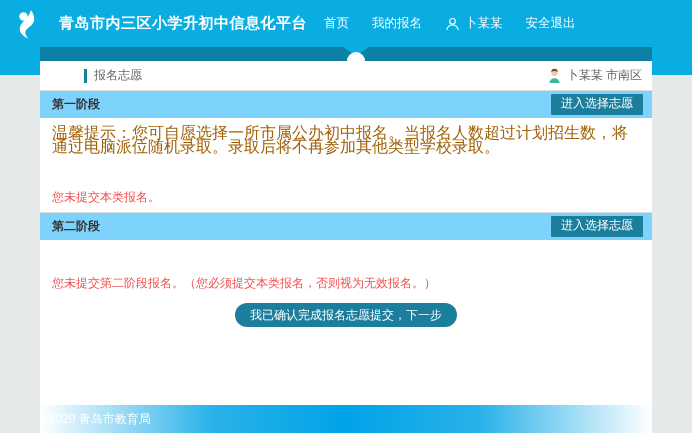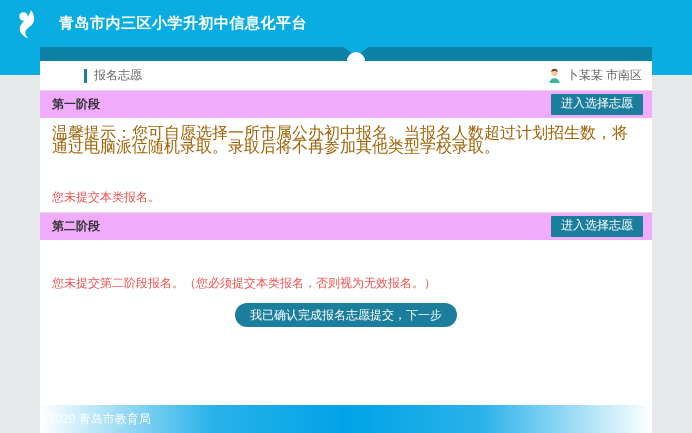--- a/index.html
+++ b/index.html
@@ -59,21 +59,21 @@
     height:29px; display:flex; align-items:center; justify-content:space-between;
     padding:0 10px 0 12px;
     margin-left:32px;
   }
   .crumb { display:flex; align-items:center; gap:7px; }
   .crumb-bar { width:3px; height:14px; background:#1a7f9e; }
   .crumb-text { color:#666; font-size:12px; }
   .user-chip { display:flex; align-items:center; gap:5px; color:#666; font-size:12px; cursor:default; }
 
   .section-header {
-    height:28px; background:#f0abfc; border-top:1px solid #dcdcdc;
+    height:28px; background:#7dd3fc; border-top:1px solid #dcdcdc;
     display:flex; align-items:center; justify-content:space-between;
     padding:0 9px 0 12px;
   }
   .section-title { font-size:12px; font-weight:bold; color:#333; }
   .pill-btn {
     background:#1b7e9d; color:#fff; font-size:12px;
     border:none; border-radius:1px; padding:3px 10px; line-height:15px;
     cursor:pointer; white-space:nowrap;
     font-family:Liberation Mono, monospace;
   }
@@ -109,20 +109,32 @@
 <div class="header-band"></div>
 
 <div class="topbar">
   <span class="logo">
     <svg viewBox="0 0 26 30" width="26" height="30">
       <circle cx="9.5" cy="7.5" r="4.2" fill="#ffffff"></circle>
       <path d="M17,1 C21,7 22,13 16,17.5 C10,21.5 10,25 14.5,29.5 C6,26.5 3,19 8.5,13.5 C13,9.5 15.5,6 17,1 Z" fill="#ffffff"></path>
     </svg>
   </span>
   <span class="app-title">青岛市内三区小学升初中信息化平台</span>
+  <div class="nav">
+    <span class="nav-item">首页</span>
+    <span class="nav-item">我的报名</span>
+    <span class="nav-item">
+      <svg viewBox="0 0 16 15" width="15" height="14">
+        <circle cx="8" cy="4.6" r="3" fill="none" stroke="#f2fbff" stroke-width="1.3"></circle>
+        <path d="M2,14 a6,5.6 0 0 1 12,0" fill="none" stroke="#f2fbff" stroke-width="1.3"></path>
+      </svg>
+      <span>卜某某</span>
+    </span>
+    <span class="nav-item">安全退出</span>
+  </div>
 </div>
 
 <div class="subbar">
   <span class="notch-triangle"></span>
   <span class="notch-circle"></span>
 </div>
 
 <div class="card">
 
   <div class="breadcrumb-row">

